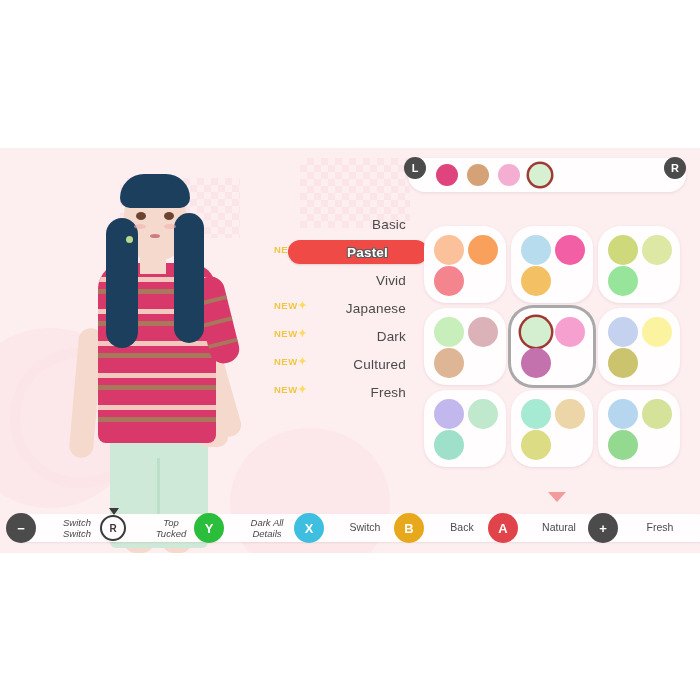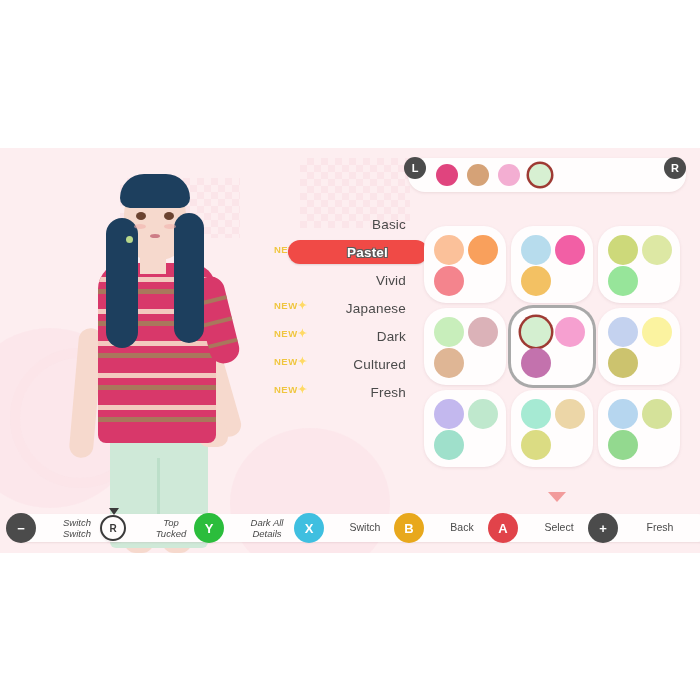--- a/index.html
+++ b/index.html
@@ -305,21 +305,21 @@
     <div class="btn" style="left:396px;width:72px;">
       <div class="glyph g-b">
           <span>B</span>
         </div>
       <div class="lbl">Back</div>
     </div>
     <div class="btn" style="left:490px;width:78px;">
       <div class="glyph g-a">
           <span>A</span>
         </div>
-      <div class="lbl">Select</div>
+      <div class="lbl">Natural</div>
     </div>
     <div class="btn" style="left:590px;width:80px;">
       <div class="glyph g-plus">
           <span>+</span>
         </div>
       <div class="lbl">Fresh</div>
     </div>
   </div>
 
 </div>

